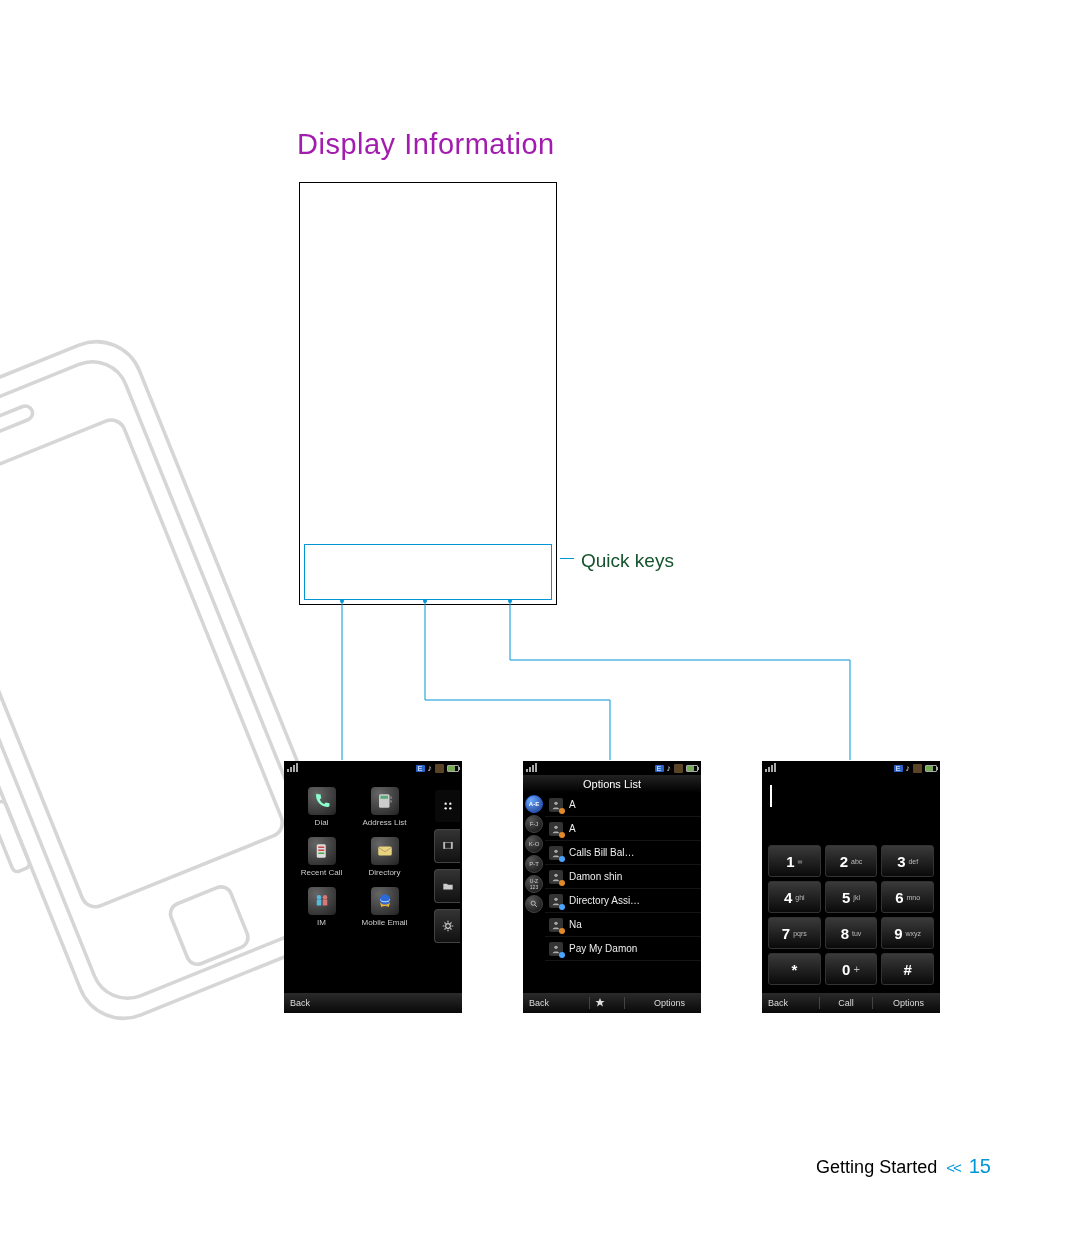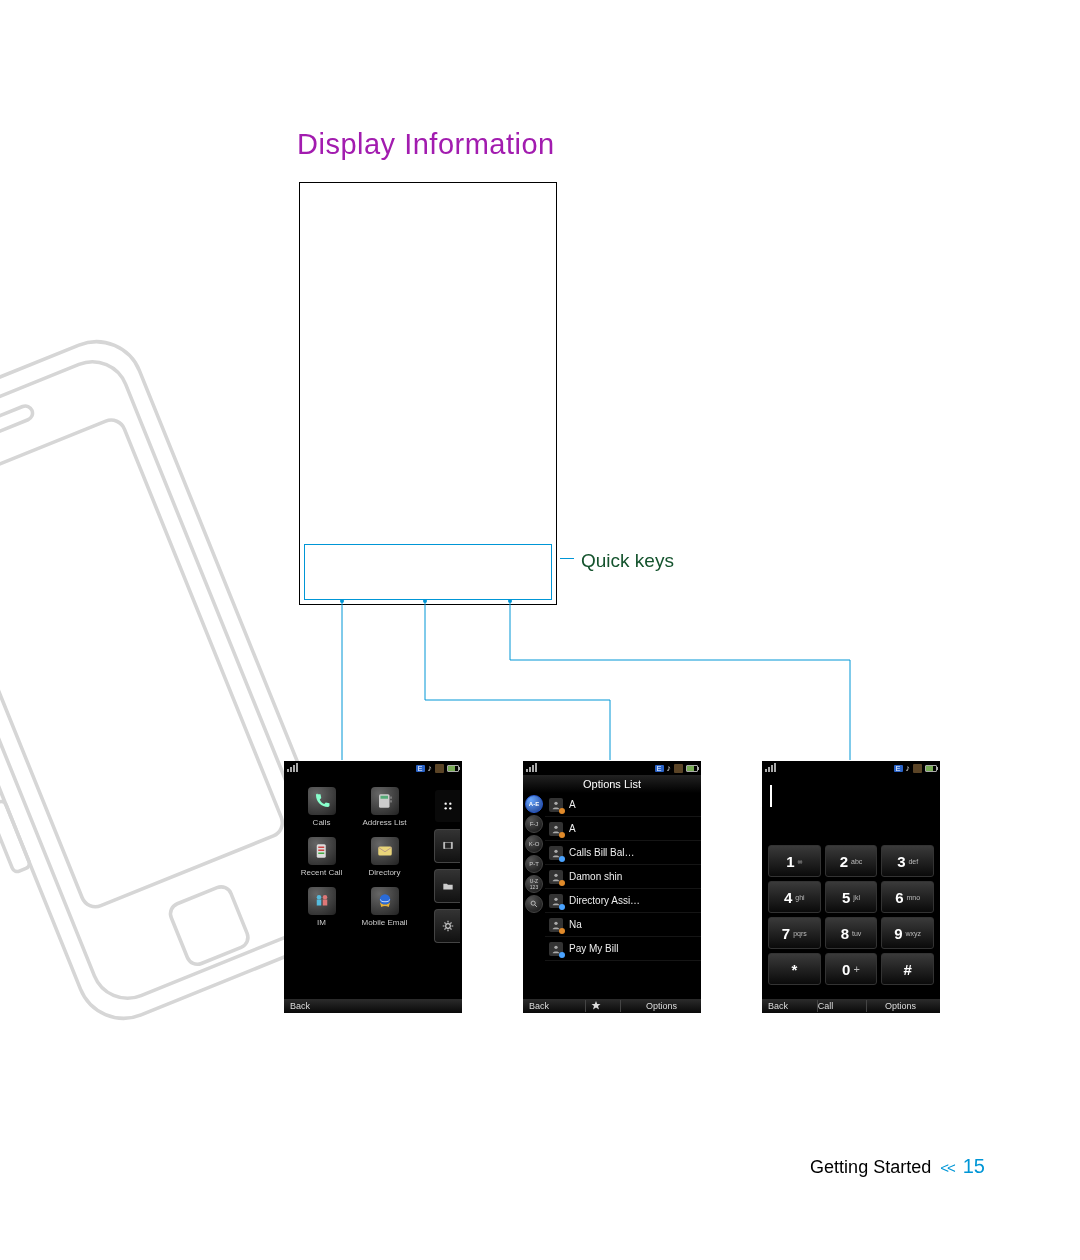--- a/index.html
+++ b/index.html
@@ -114,24 +114,24 @@
   .shot1 .body{position:absolute;top:20px;left:0;right:0;bottom:18px;}
   .grid-area{position:absolute;left:6px;top:6px;width:126px;display:grid;grid-template-columns:repeat(2,1fr);row-gap:10px;}
   .app{display:flex;flex-direction:column;align-items:center;gap:3px;}
   .app .icon{width:28px;height:28px;border-radius:4px;display:flex;align-items:center;justify-content:center;background:radial-gradient(circle at 30% 25%,#666,#222);}
   .app .icon svg{width:18px;height:18px;}
   .app .lbl{font-size:8px;color:#ccc;white-space:nowrap;}
   .side-rail{position:absolute;right:0;top:6px;bottom:6px;width:30px;display:flex;flex-direction:column;align-items:center;gap:6px;padding-top:2px;}
   .side-rail .tab{width:26px;height:34px;background:linear-gradient(#333,#111);border:1px solid #444;border-right:none;border-radius:4px 0 0 4px;display:flex;align-items:center;justify-content:center;}
   .side-rail .tab.active{background:#090909;border-color:#000;}
   .side-rail .tab svg{width:14px;height:14px;}
-  .soft-bar{position:absolute;left:0;right:0;bottom:0;height:14px;background:linear-gradient(#2b2b2b,#080808);display:flex;align-items:center;font-size:9px;color:#ddd;}
-  .soft-bar .sk{flex:1;}
+  .soft-bar{position:absolute;left:0;right:0;bottom:0;height:20px;background:linear-gradient(#2b2b2b,#080808);display:flex;align-items:center;font-size:9px;color:#ddd;}
+  .soft-bar .sk{flex:1;text-align:center;}
   .soft-bar .sk.left{text-align:left;padding-left:6px;}
-  .soft-bar .sk.right{text-align:right;padding-right:24px;}
+  .soft-bar .sk.right{text-align:right;padding-right:16px;}
   .soft-bar .sep{width:1px;height:12px;background:#444;}
 
   
   .shot2 .title-bar{position:absolute;top:14px;left:0;right:0;height:18px;display:flex;align-items:center;justify-content:center;font-size:11px;background:linear-gradient(#222,#000);}
   .shot2 .body{position:absolute;top:32px;left:0;right:0;bottom:18px;display:flex;}
   .az-rail{width:22px;display:flex;flex-direction:column;align-items:center;gap:2px;padding-top:2px;}
   .az-rail .az{width:18px;height:18px;border-radius:50%;background:radial-gradient(circle at 30% 25%,#555,#111);border:1px solid #444;display:flex;align-items:center;justify-content:center;font-size:6px;color:#ccc;}
   .az-rail .az.active{background:radial-gradient(circle at 30% 25%,#6aa8ff,#1a3b8a);border-color:#2a5bd0;color:#fff;font-weight:bold;}
   .c-list{flex:1;display:flex;flex-direction:column;}
   .c-row{height:24px;display:flex;align-items:center;gap:6px;border-bottom:1px solid #151515;padding-left:4px;}
@@ -145,21 +145,21 @@
   .shot3 .input-bar{position:absolute;top:14px;left:0;right:0;height:42px;display:flex;align-items:center;padding-left:8px;font-size:18px;color:#fff;}
   .shot3 .cursor{display:inline-block;width:2px;height:22px;background:#fff;}
   .keypad{position:absolute;left:6px;right:6px;top:84px;display:grid;grid-template-columns:repeat(3,1fr);grid-auto-rows:32px;gap:4px;}
   .key{background:linear-gradient(#3a3a3a,#0a0a0a);border:1px solid #333;border-radius:3px;display:flex;align-items:center;justify-content:center;gap:3px;color:#fff;}
   .key .d{font-size:15px;font-weight:bold;}
   .key .s{font-size:7px;color:#bbb;}
 
   
   .page-footer{
     position:absolute;
-    right:95px;
+    right:89px;
     bottom:82px;
     font-size:18px;
     color:#000;
   }
   .page-footer .sect{color:#000;}
   .page-footer .chev{color:#0096d6;margin:0 4px;font-size:15px;letter-spacing:-2px;}
   .page-footer .num{color:#0096d6;font-size:20px;}
 </style>
 </head>
 <body>
@@ -219,21 +219,21 @@
     </span>
   </div>
   <div class="body">
     <div class="grid-area">
       <div class="app">
         <div class="icon">
             <svg viewBox="0 0 24 24">
               <path fill="#8fc" d="M6 2c-1 0-2 1-2 2 0 9 7 16 16 16 1 0 2-1 2-2v-3l-5-1-2 2c-3-1-5-3-6-6l2-2-1-5H6z"></path>
             </svg>
           </div>
-        <div class="lbl">Calls</div>
+        <div class="lbl">Dial</div>
       </div>
       <div class="app">
         <div class="icon">
             <svg viewBox="0 0 24 24">
               <rect x="4" y="3" width="14" height="18" rx="2" fill="#ccc"></rect>
               <rect x="6" y="5" width="10" height="4" fill="#5a7"></rect>
               <rect x="19" y="6" width="2" height="3" fill="#888"></rect>
               <rect x="19" y="11" width="2" height="3" fill="#888"></rect>
             </svg>
           </div>
@@ -412,21 +412,21 @@
           <span class="nm">Na</span>
         </div>
       <div class="c-row">
           <span class="ci">
             <svg viewBox="0 0 24 24">
               <circle cx="12" cy="8" r="4" fill="#aaa"></circle>
               <path d="M4 22c0-5 16-5 16 0" fill="#aaa"></path>
             </svg>
             <span class="dot" style="background:#4aa3ff"></span>
           </span>
-          <span class="nm">Pay My Bill</span>
+          <span class="nm">Pay My Damon</span>
         </div>
     </div>
   </div>
   <div class="soft-bar">
     <div class="sk left">Back</div>
     <div class="sep"></div>
     <div class="sk" style="flex:0 0 34px">
       <span class="fav-center">
           <svg viewBox="0 0 24 24" width="12" height="12">
             <path fill="#ddd" d="M12 2l2.5 6H21l-5 4 2 7-6-4-6 4 2-7-5-4h6.5z"></path>

